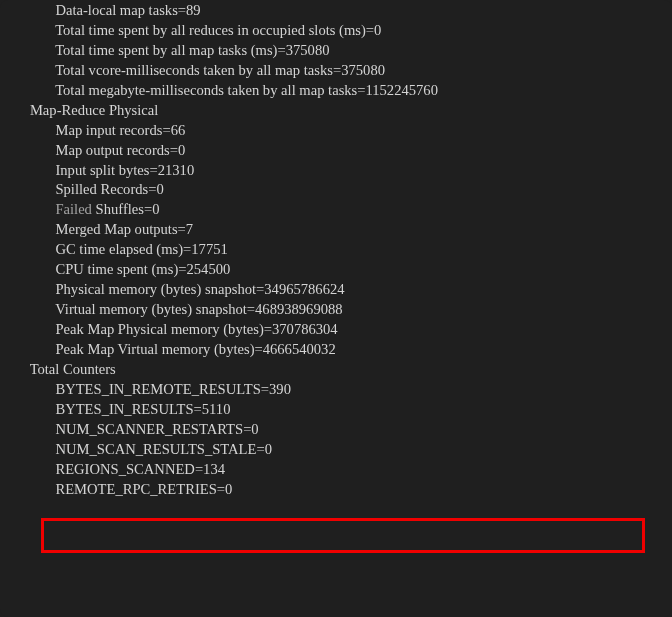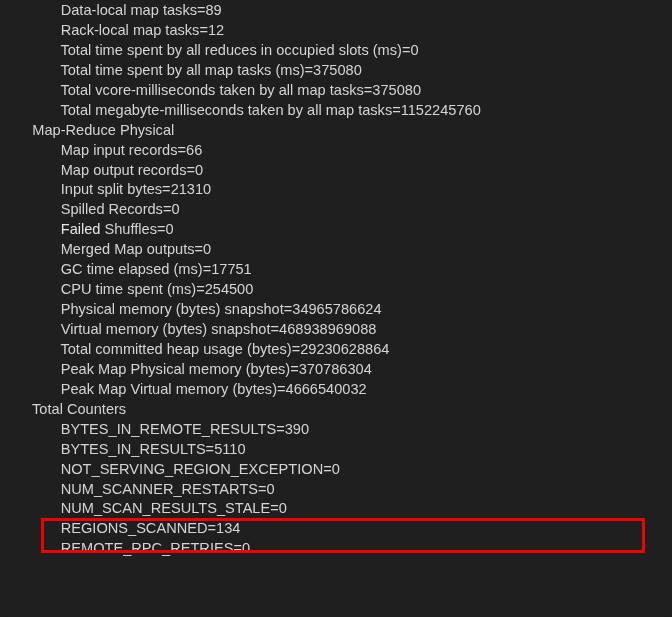--- a/index.html
+++ b/index.html
@@ -6,21 +6,21 @@
     margin: 0;
     padding: 0;
     background: #1f1f1f;
   }
   #terminal {
     position: relative;
     width: 672px;
     height: 617px;
     background: #1f1f1f;
     overflow: hidden;
-    font-family: Liberation Sans, sans-serif;
+    font-family: Liberation Serif, serif;
     font-size: 14.6px;
     line-height: 19.95px;
     border-radius: 8px;
   }
   #lines {
     position: absolute;
     left: 0;
     top: 0;
     width: 672px;
     padding-top: 1px;
@@ -28,63 +28,60 @@
   }
   .line {
     height: 19.95px;
     white-space: pre;
     color: #d4d4d4;
     letter-spacing: 0px;
     padding-left: 8px;
     box-sizing: border-box;
   }
   .line .hl {
-    color: #e5e5e5;
+    color: #a3a3a3;
     text-align: center;
   }
   
   #annotation-box {
     position: absolute;
     left: 41px;
     top: 518px;
     width: 604px;
     height: 35px;
     border: 3px solid #f00000;
     box-sizing: border-box;
     pointer-events: none;
   }
 </style>
 </head>
 <body>
 
 <div id="terminal">
   <div id="lines">
       <div class="line">             Data-local map tasks=89</div>
-      <div class="line">             Rack-local map tasks=12</div>
       <div class="line">             Total time spent by all reduces in occupied slots (ms)=0</div>
       <div class="line">             Total time spent by all map tasks (ms)=375080</div>
       <div class="line">             Total vcore-milliseconds taken by all map tasks=375080</div>
       <div class="line">             Total megabyte-milliseconds taken by all map tasks=1152245760</div>
       <div class="line">      Map-Reduce Physical</div>
       <div class="line">             Map input records=66</div>
       <div class="line">             Map output records=0</div>
       <div class="line">             Input split bytes=21310</div>
       <div class="line">             Spilled Records=0</div>
       <div class="line"><span>             </span><span class="hl">Failed</span><span> Shuffles=0</span></div>
-      <div class="line">             Merged Map outputs=0</div>
+      <div class="line">             Merged Map outputs=7</div>
       <div class="line">             GC time elapsed (ms)=17751</div>
       <div class="line">             CPU time spent (ms)=254500</div>
       <div class="line">             Physical memory (bytes) snapshot=34965786624</div>
       <div class="line">             Virtual memory (bytes) snapshot=468938969088</div>
-      <div class="line">             Total committed heap usage (bytes)=29230628864</div>
       <div class="line">             Peak Map Physical memory (bytes)=370786304</div>
       <div class="line">             Peak Map Virtual memory (bytes)=4666540032</div>
       <div class="line">      Total Counters</div>
       <div class="line">             BYTES_IN_REMOTE_RESULTS=390</div>
       <div class="line">             BYTES_IN_RESULTS=5110</div>
-      <div class="line">             NOT_SERVING_REGION_EXCEPTION=0</div>
       <div class="line">             NUM_SCANNER_RESTARTS=0</div>
       <div class="line">             NUM_SCAN_RESULTS_STALE=0</div>
       <div class="line">             REGIONS_SCANNED=134</div>
       <div class="line">             REMOTE_RPC_RETRIES=0</div>
     </div>
   <div id="annotation-box"></div>
 </div>
 
 </body></html>

